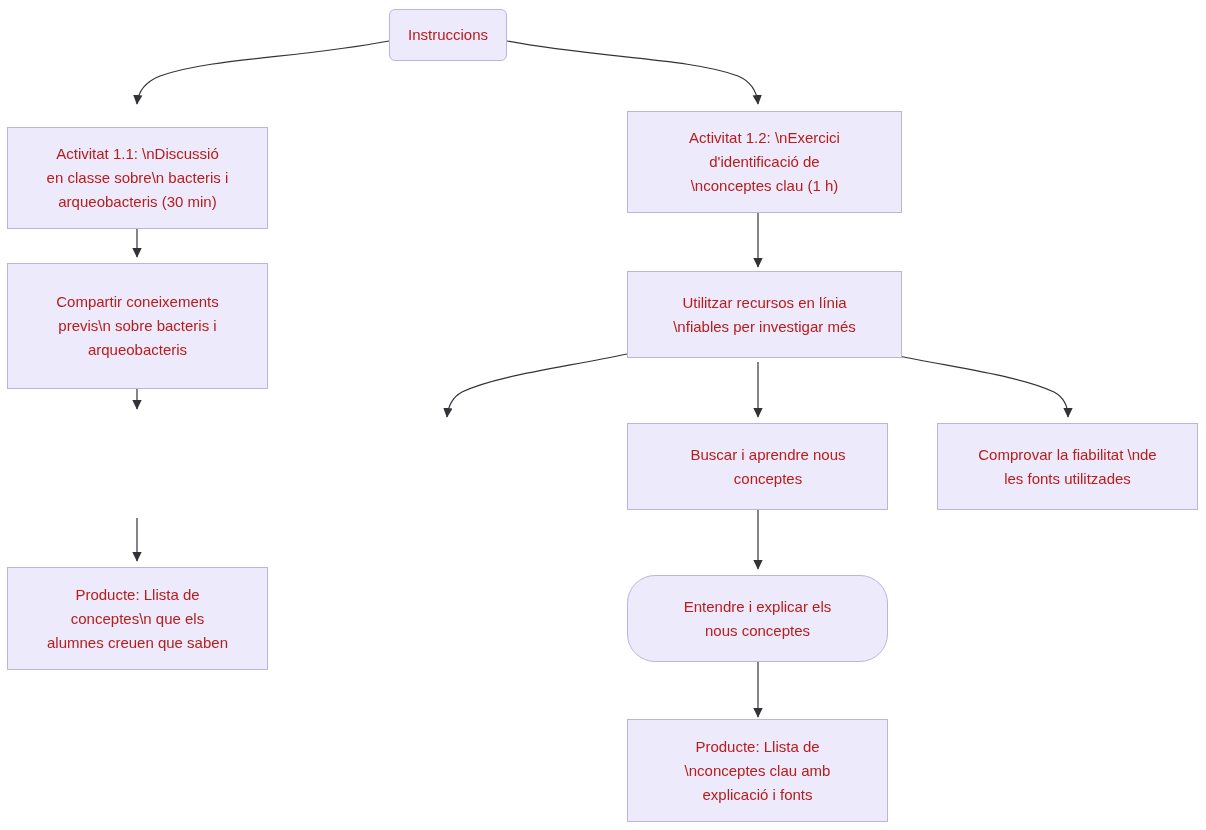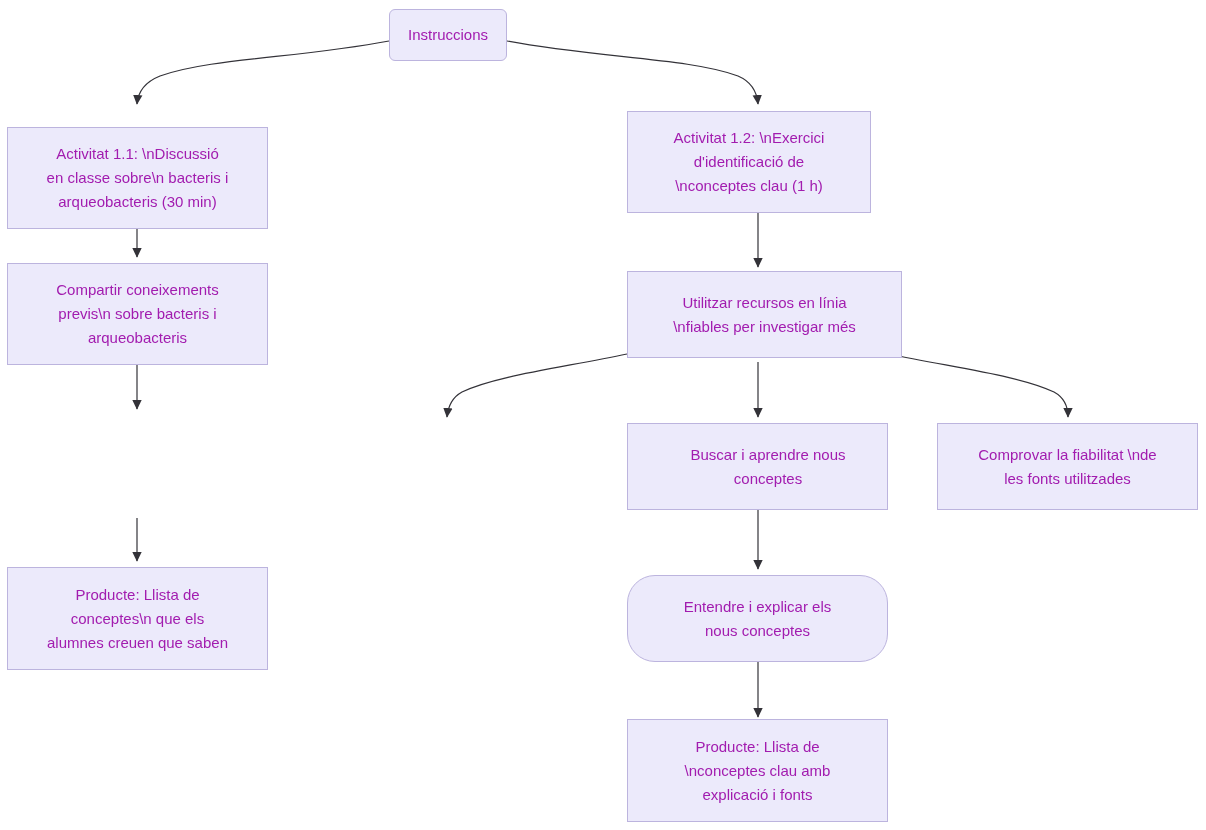--- a/index.html
+++ b/index.html
@@ -36,21 +36,21 @@
     align-items: center;
     justify-content: center;
     text-align: center;
   }
   .node.rounded {
     border-radius: 6px;
   }
   .node-label {
     display: block;
     width: 100%;
-    color: #a21caf;
+    color: #b91c1c;
     font-family: "Liberation Sans", sans-serif;
     font-size: 15px;
     line-height: 24px;
     white-space: pre-line;
     padding: 0 10px;
     box-sizing: border-box;
   }
   .node-label.single {
     line-height: 20px;
   }
@@ -96,34 +96,34 @@
   <div class="node rounded" style="left:389px; top:9px; width:118px; height:52px;">
     <span class="node-label single">Instruccions</span>
   </div>
 
   <div class="node" style="left:7px; top:127px; width:261px; height:102px;">
     <span class="node-label">Activitat 1.1: \nDiscussió
 en classe sobre\n bacteris i
 arqueobacteris (30 min)</span>
   </div>
 
-  <div class="node" style="left:7px; top:263px; width:261px; height:102px;">
+  <div class="node" style="left:7px; top:263px; width:261px; height:126px;">
     <span class="node-label">Compartir coneixements
 previs\n sobre bacteris i
 arqueobacteris</span>
   </div>
 
 
   <div class="node" style="left:7px; top:567px; width:261px; height:103px;">
     <span class="node-label">Producte: Llista de
 conceptes\n que els
 alumnes creuen que saben</span>
   </div>
 
-  <div class="node" style="left:627px; top:111px; width:244px; height:102px;">
+  <div class="node" style="left:627px; top:111px; width:275px; height:102px;">
     <span class="node-label">Activitat 1.2: \nExercici
 d'identificació de
 \nconceptes clau (1 h)</span>
   </div>
 
   <div class="node" style="left:627px; top:271px; width:275px; height:87px;">
     <span class="node-label">Utilitzar recursos en línia
 \nfiables per investigar més</span>
   </div>
 

